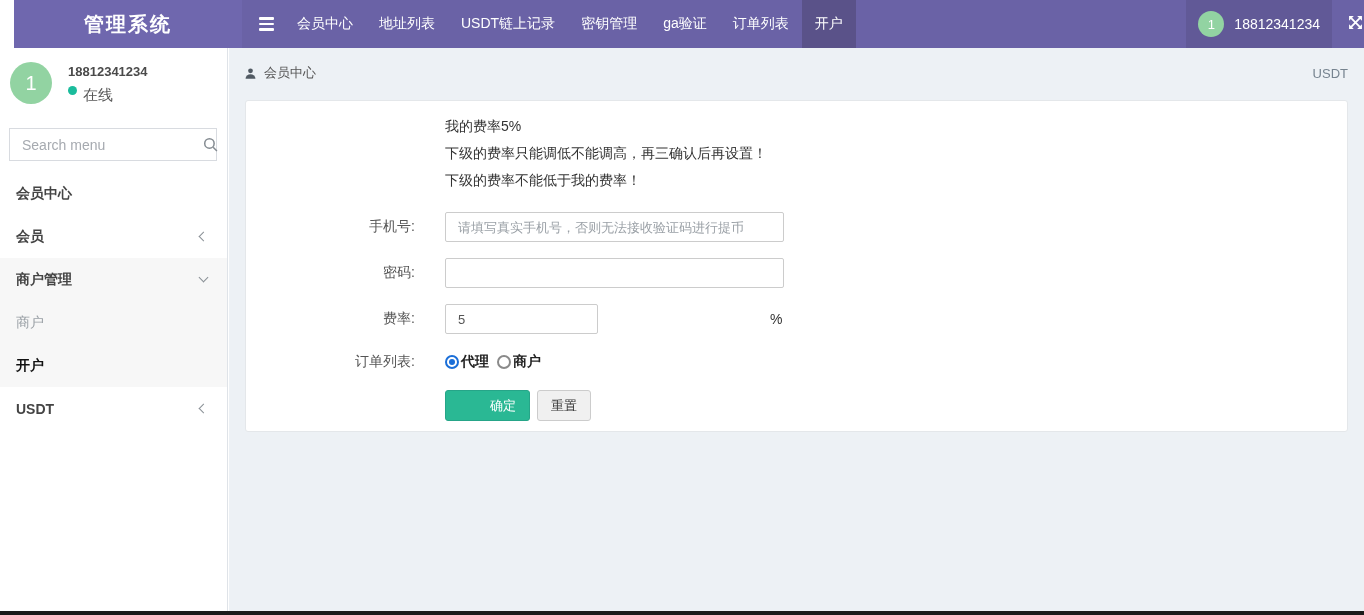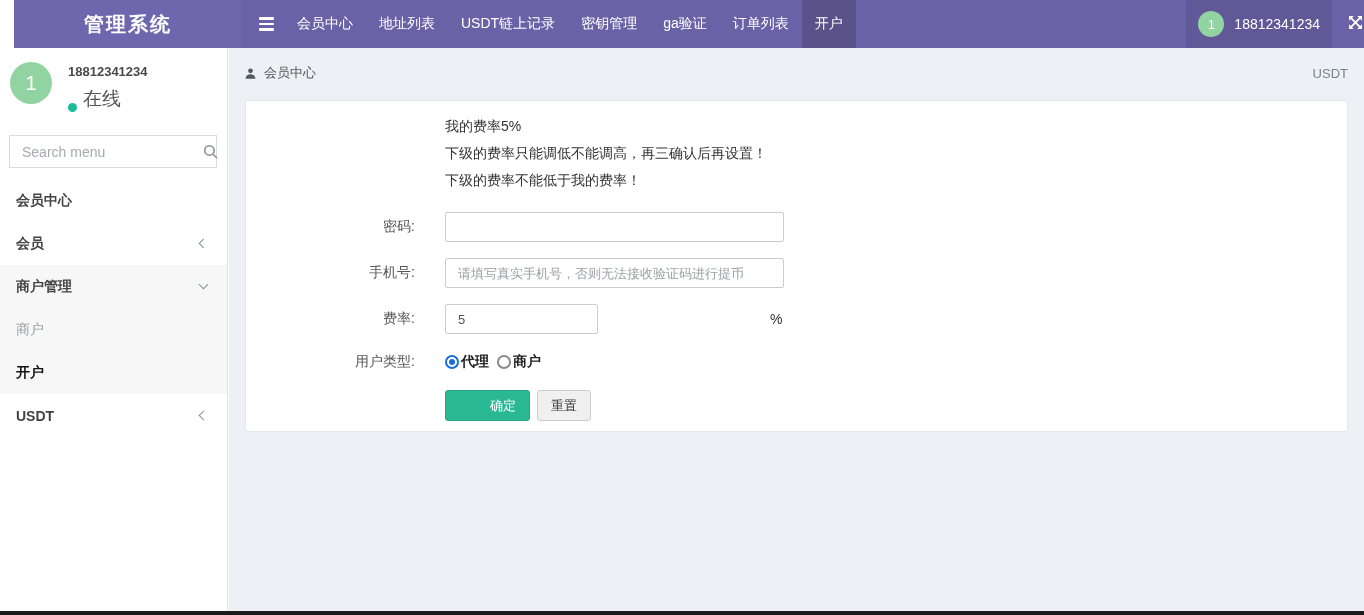--- a/index.html
+++ b/index.html
@@ -29,21 +29,21 @@
   .fs-btn { width:46px; display:flex; align-items:center; justify-content:center; cursor:pointer; }
 
   
   .sidebar { position:absolute; top:48px; left:0; width:228px; bottom:4px;
     background:#fff; border-right:1px solid #dfe3e8; z-index:10; }
   .profile { display:flex; padding:14px 10px 0 10px; }
   .avatar-lg { width:42px; height:42px; border-radius:50%; background:#92d3a2;
     color:#fff; font-size:20px; display:flex; align-items:center; justify-content:center; flex:0 0 42px; }
   .profile-info { margin-left:16px; padding-top:2px; }
   .profile-name { font-size:13px; font-weight:bold; color:#4a4a4a; margin-bottom:7px; }
-  .profile-status { font-size:19px; color:#565656; display:flex; align-items:flex-end; gap:6px; }
+  .profile-status { font-size:15px; color:#565656; display:flex; align-items:flex-start; gap:6px; }
   .status-dot { width:9px; height:9px; border-radius:50%; background:#1abc9c; display:inline-block; }
   .search-box { margin:23px 10px 0 9px; height:33px; border:1px solid #d8dbe0;
     background:#fff; display:flex; align-items:center; padding:8px 12px; }
   .search-box input { flex:1; border:0; outline:none; font-size:14px; color:#555;
     font-family:inherit; background:transparent; }
   .search-box input::placeholder { color:#a6aab0; }
   .menu { margin-top:11px; }
   .menu-item { height:43px; display:flex; align-items:center;
     padding:0 20px 0 16px; font-size:14px; font-weight:bold; color:#444; cursor:pointer; }
   .menu-group { background:#f7f7f7; }
@@ -190,43 +190,43 @@
     </div>
 
     <div class="panel">
       <div class="notices">
         <div>我的费率5%</div>
         <div>下级的费率只能调低不能调高，再三确认后再设置！</div>
         <div>下级的费率不能低于我的费率！</div>
       </div>
 
       <div class="form-row">
+        <div class="form-label">手机号:</div>
+        <div class="form-ctrl">
+          <input class="txt-input w-lg" type="text" placeholder="请填写真实手机号，否则无法接收验证码进行提币" style="">
+        </div>
+      </div>
+
+      <div class="form-row">
         <div class="form-label">密码:</div>
         <div class="form-ctrl">
           <input class="txt-input w-lg" type="text" style="">
-        </div>
-      </div>
-
-      <div class="form-row">
-        <div class="form-label">手机号:</div>
-        <div class="form-ctrl">
-          <input class="txt-input w-lg" type="text" placeholder="请填写真实手机号，否则无法接收验证码进行提币" style="">
         </div>
       </div>
 
       <div class="form-row">
         <div class="form-label">费率:</div>
         <div class="form-ctrl">
           <input class="txt-input w-sm" type="text" value="5" style="">
           <span class="suffix">%</span>
         </div>
       </div>
 
       <div class="form-row">
-        <div class="form-label">用户类型:</div>
+        <div class="form-label">订单列表:</div>
         <div class="form-ctrl radio-group">
           <span class="radio sel"></span>
           <span class="radio-label">代理</span>
           <span class="radio unsel"></span>
           <span class="radio-label">商户</span>
         </div>
       </div>
 
       <div class="form-row" style="margin-bottom:0;">
         <div class="form-label"></div>

